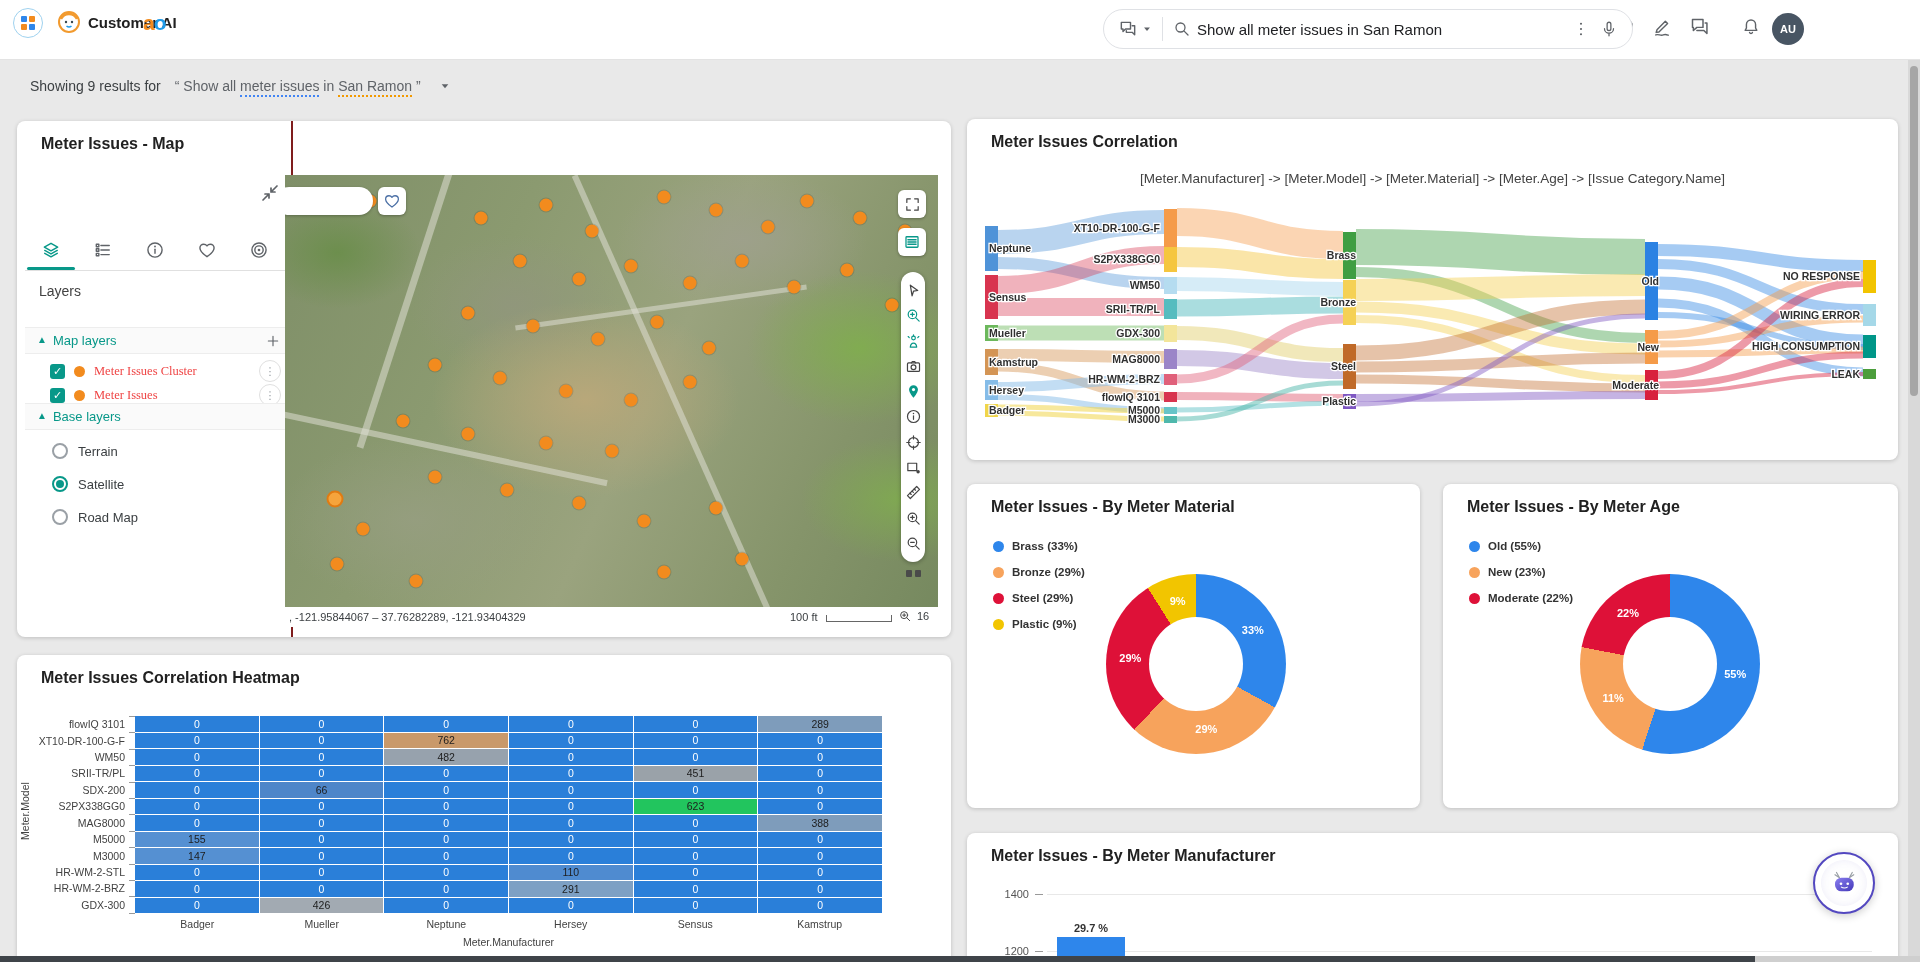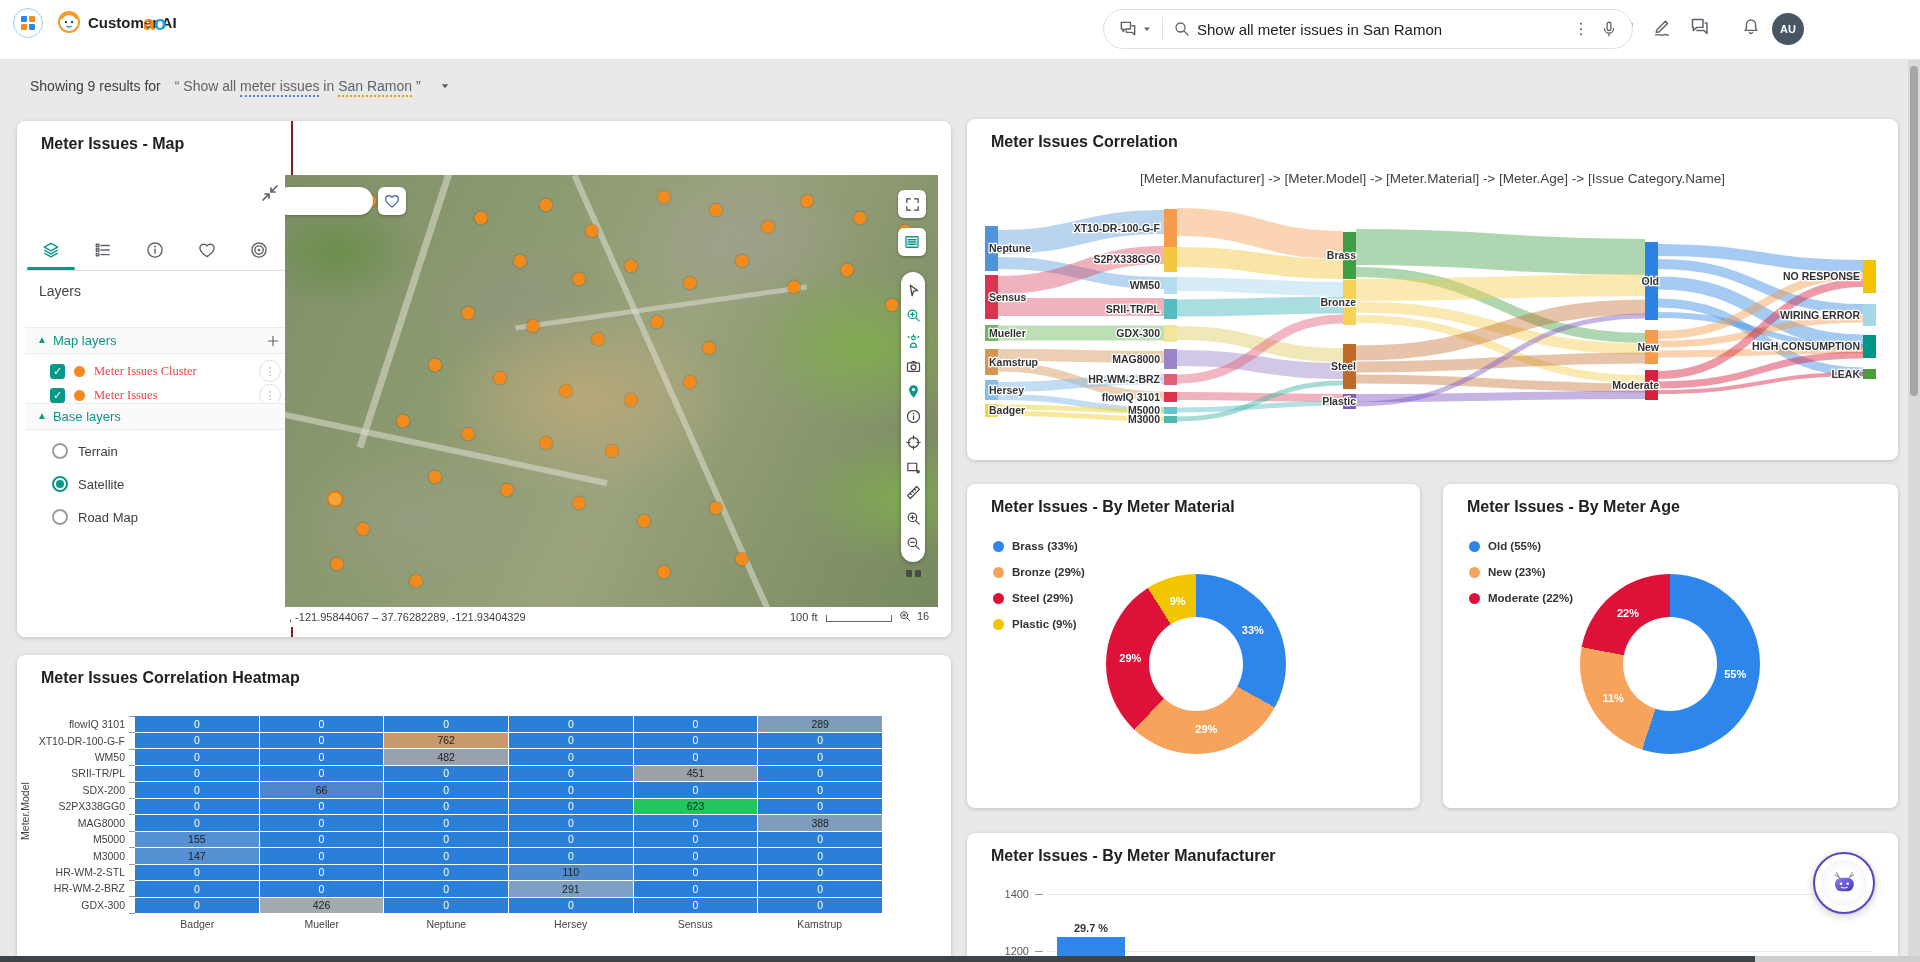--- a/index.html
+++ b/index.html
@@ -784,20 +784,21 @@
         <div class="hm-cell" style="background: rgb(42, 127, 217); color: rgb(255, 255, 255);">0</div>
       </div>
   <div class="hm-collabels" id="hm-collabels">
         <div class="hm-collabel">Badger</div>
         <div class="hm-collabel">Mueller</div>
         <div class="hm-collabel">Neptune</div>
         <div class="hm-collabel">Hersey</div>
         <div class="hm-collabel">Sensus</div>
         <div class="hm-collabel">Kamstrup</div>
       </div>
+  <div class="hm-xlabel">Meter.Manufacturer</div>
 </div>
 
 <div class="panel" id="manufacturer-panel">
   <div class="panel-title">Meter Issues - By Meter Manufacturer</div>
   <div id="bar-chart-area">
         <div class="bar-gridline" style="top:61px"></div>
         <div class="bar-tick" style="top:61px"></div>
         <div class="bar-ticklabel" style="top:61px">1400</div>
         <div class="bar-gridline" style="top:118px"></div>
         <div class="bar-tick" style="top:118px"></div>

